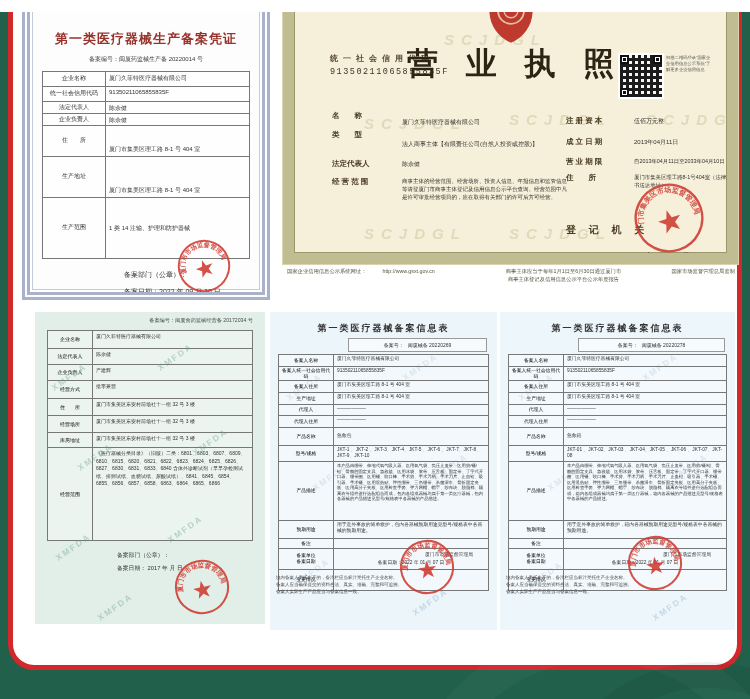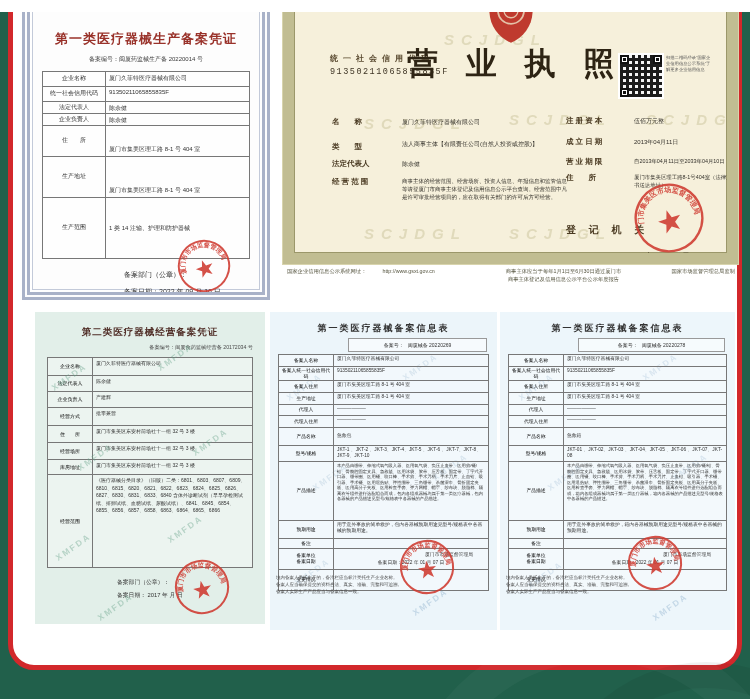--- a/index.html
+++ b/index.html
@@ -176,23 +176,23 @@
 
     <div class="qr">
       <div class="qr-inner">
         <span class="qr-eye" style="left:0;top:0"></span>
         <span class="qr-eye" style="right:0;top:0"></span>
         <span class="qr-eye" style="left:0;bottom:0"></span>
       </div>
     </div>
     <div class="qr-cap">扫描二维码登录“国家企业信用信息公示系统”了解更多企业信用信息</div>
 
-    <span class="f-label" style="left:38px;top:114px">名　　称</span>
+    <span class="f-label" style="left:38px;top:108px">名　　称</span>
     <span class="f-val" style="left:108px;top:115px;width:150px">厦门久菲特医疗器械有限公司</span>
-    <span class="f-label" style="left:38px;top:139px">类　　型</span>
+    <span class="f-label" style="left:38px;top:127px">类　　型</span>
     <span class="f-val" style="left:108px;top:137px;width:158px">法人商事主体【有限责任公司(自然人投资或控股)】</span>
     <span class="f-label" style="left:38px;top:156px">法定代表人</span>
     <span class="f-val" style="left:108px;top:157px;width:150px">陈余健</span>
     <span class="f-label" style="left:38px;top:174px">经 营 范 围</span>
     <span class="f-val" style="left:108px;top:175px;width:170px;font-size:5.5px">商事主体的经营范围、经营场所、投资人信息、年报信息和监管信息等请登厦门市商事主体登记及信用信息公示平台查询。经营范围中凡是许可审批经营项目的，应在取得有关部门的许可后方可经营。</span>
 
     <span class="f-label" style="left:272px;top:113px">注 册 资 本</span>
     <span class="f-val" style="left:340px;top:114px;width:110px">伍佰万元整</span>
     <span class="f-label" style="left:272px;top:134px">成 立 日 期</span>
     <span class="f-val" style="left:340px;top:135px;width:110px">2013年04月11日</span>
@@ -225,21 +225,20 @@
 
   <div class="doc" id="doc3">
     <span class="wm-x wm-green" style="left:14px;top:60px">XMFDA</span>
     <span class="wm-x wm-green" style="left:120px;top:40px">XMFDA</span>
     <span class="wm-x wm-green" style="left:40px;top:140px">XMFDA</span>
     <span class="wm-x wm-green" style="left:155px;top:125px">XMFDA</span>
     <span class="wm-x wm-green" style="left:18px;top:230px">XMFDA</span>
     <span class="wm-x wm-green" style="left:130px;top:212px">XMFDA</span>
     <span class="wm-x wm-green" style="left:60px;top:290px">XMFDA</span>
 
-    <div class="d-title">第二类医疗器械经营备案凭证</div>
     <div class="d-no">备案编号：闽厦食药监械经营备 20172034 号</div>
     <div class="tbl">
       <div class="tr" style="height:17px">
         <div class="th">企业名称</div>
         <div class="td">厦门久菲特医疗器械有限公司</div>
       </div>
       <div class="tr" style="height:15px">
         <div class="th">法定代表人</div>
         <div class="td">陈余健</div>
       </div>

